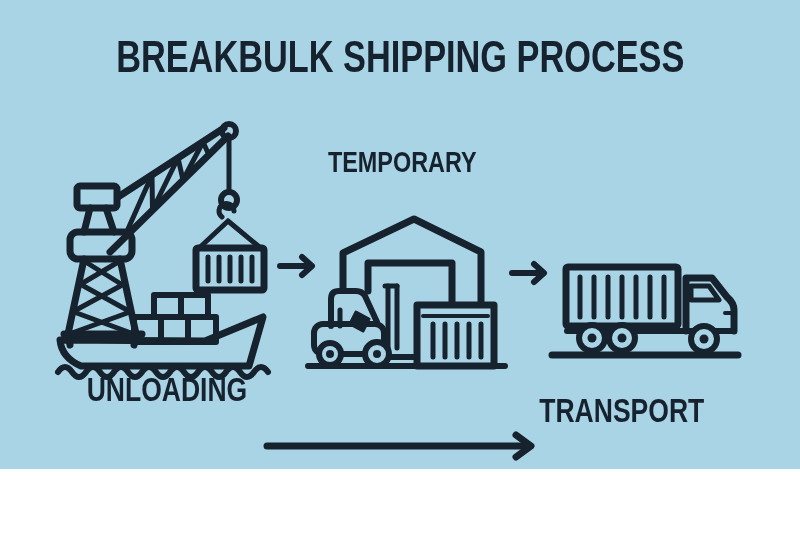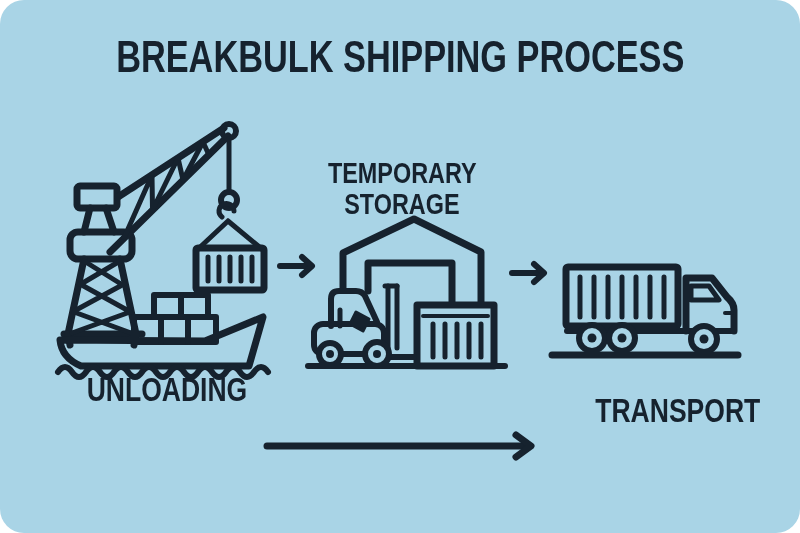--- a/index.html
+++ b/index.html
@@ -1,29 +1,29 @@
 <!DOCTYPE html>
 <html style="--bg: #a9d4e6; --ink: #16222e;"><head>
 <meta charset="utf-8">
 <style>
   :root { --bg:#a9d4e6; --ink:#16222e; }
   html,body { margin:0; padding:0; }
   body { font-family:"Liberation Sans", sans-serif; }
   .canvas {
-    position:relative; width:800px; height:533px;
-    background:var(--bg); overflow:hidden; color:var(--ink);border-radius:24px;
+    position:relative; width:800px; height:469px;
+    background:var(--bg); overflow:hidden; color:var(--ink);
   }
   .art { position:absolute; left:0; top:0; }
   .label { position:absolute; text-align:center; font-weight:bold; color:var(--ink); }
   .label .ln { display:block; }
   .squish { display:inline-block; transform:scaleX(0.78); transform-origin:50% 50%; white-space:nowrap; }
   .title { left:0; top:34px; width:800px; font-size:44px; line-height:46px; }
-  .storage-label { left:292px; top:157px; width:220px; font-size:30px; line-height:31px; }
+  .storage-label { left:292px; top:146px; width:220px; font-size:30px; line-height:31px; }
   .unloading-label { left:57px; top:373px; width:220px; font-size:34px; line-height:32px; }
-  .transport-label { left:568px; top:394px; width:220px; font-size:34px; line-height:32px; }
+  .transport-label { left:512px; top:394px; width:220px; font-size:34px; line-height:32px; }
 </style>
 </head>
 <body>
 
 <div class="canvas">
 
   <svg class="art" width="800" height="533" viewBox="0 0 800 533" fill="none" stroke="currentColor" stroke-linecap="round" stroke-linejoin="round">
 
     <g>
 
@@ -130,21 +130,20 @@
       <path d="M 516,435 L 531,446 L 516,457" stroke-width="7"></path>
     </g>
   </svg>
 
   <h1 class="label title" style="margin:0">
     <span class="squish">BREAKBULK SHIPPING PROCESS</span>
   </h1>
 
   <div class="label storage-label">
     <span class="ln"><span class="squish">TEMPORARY</span></span>
-    <span class="ln"><span class="squish">STORAGE</span></span>
   </div>
 
   <div class="label unloading-label">
     <span class="ln"><span class="squish">UNLOADING</span></span>
   </div>
 
   <div class="label transport-label">
     <span class="ln"><span class="squish">TRANSPORT</span></span>
   </div>
 

